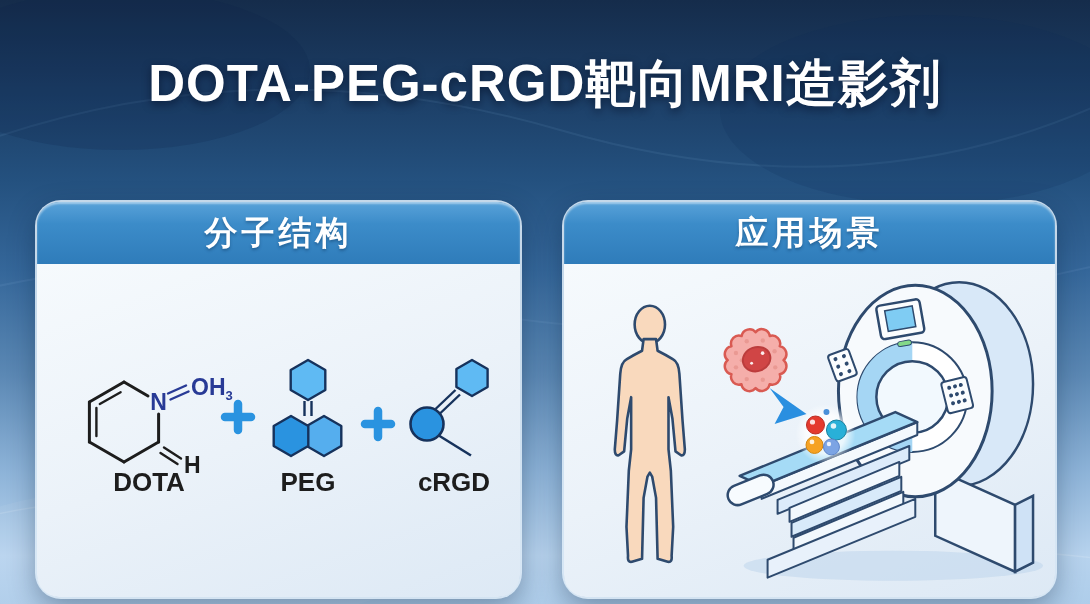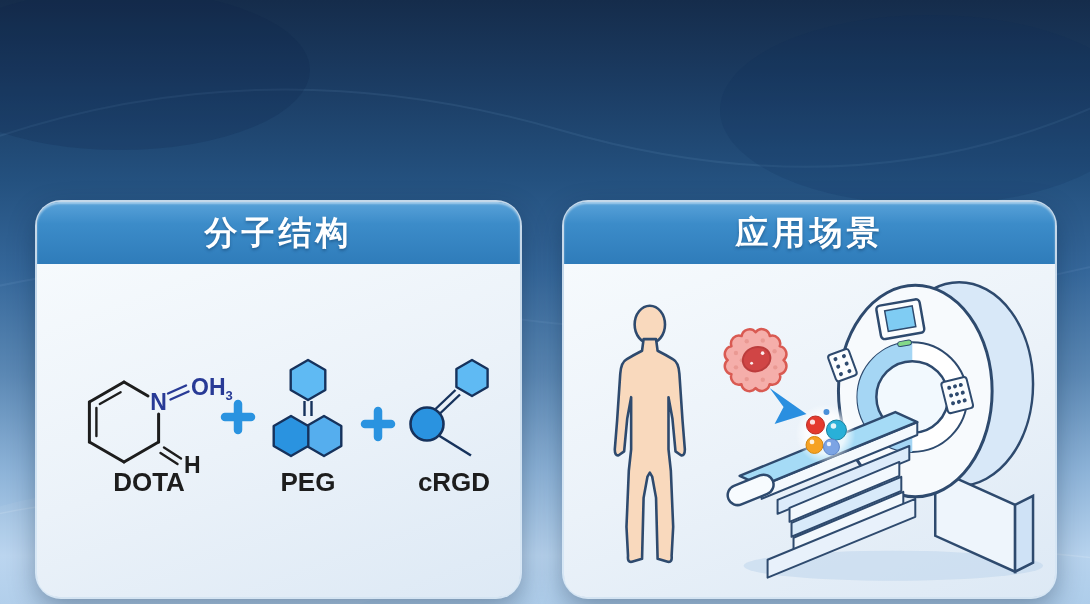--- a/index.html
+++ b/index.html
@@ -57,20 +57,21 @@
   <svg class="bg-texture" viewBox="0 0 1090 604">
     <path d="M -40 150 Q 250 40 560 130 T 1130 90" stroke="rgba(140,185,230,0.10)" stroke-width="2" fill="none"></path>
     <path d="M -60 300 Q 200 230 430 300 T 1120 260" stroke="rgba(170,205,240,0.09)" stroke-width="2" fill="none"></path>
     <ellipse cx="180" cy="555" rx="250" ry="70" fill="rgba(255,255,255,0.06)"></ellipse>
     <ellipse cx="930" cy="110" rx="210" ry="95" fill="rgba(15,45,85,0.16)"></ellipse>
     <ellipse cx="120" cy="70" rx="190" ry="80" fill="rgba(10,35,70,0.18)"></ellipse>
     <path d="M 600 598 Q 800 520 1110 560" stroke="rgba(255,255,255,0.14)" stroke-width="1.5" fill="none"></path>
     <path d="M -30 520 Q 180 470 420 525" stroke="rgba(255,255,255,0.12)" stroke-width="1.5" fill="none"></path>
   </svg>
 
+  <h1 class="page-title">DOTA-PEG-cRGD靶向MRI造影剂</h1>
 
   <div class="panels">
 
     <section class="panel left">
       <div class="panel-header">分子结构</div>
       <div class="panel-body">
         <svg viewBox="0 0 483 333">
 
           <g stroke="#1d1d1d" stroke-width="3" stroke-linecap="round" fill="none">
             <line x1="87" y1="118" x2="111" y2="132"></line>

